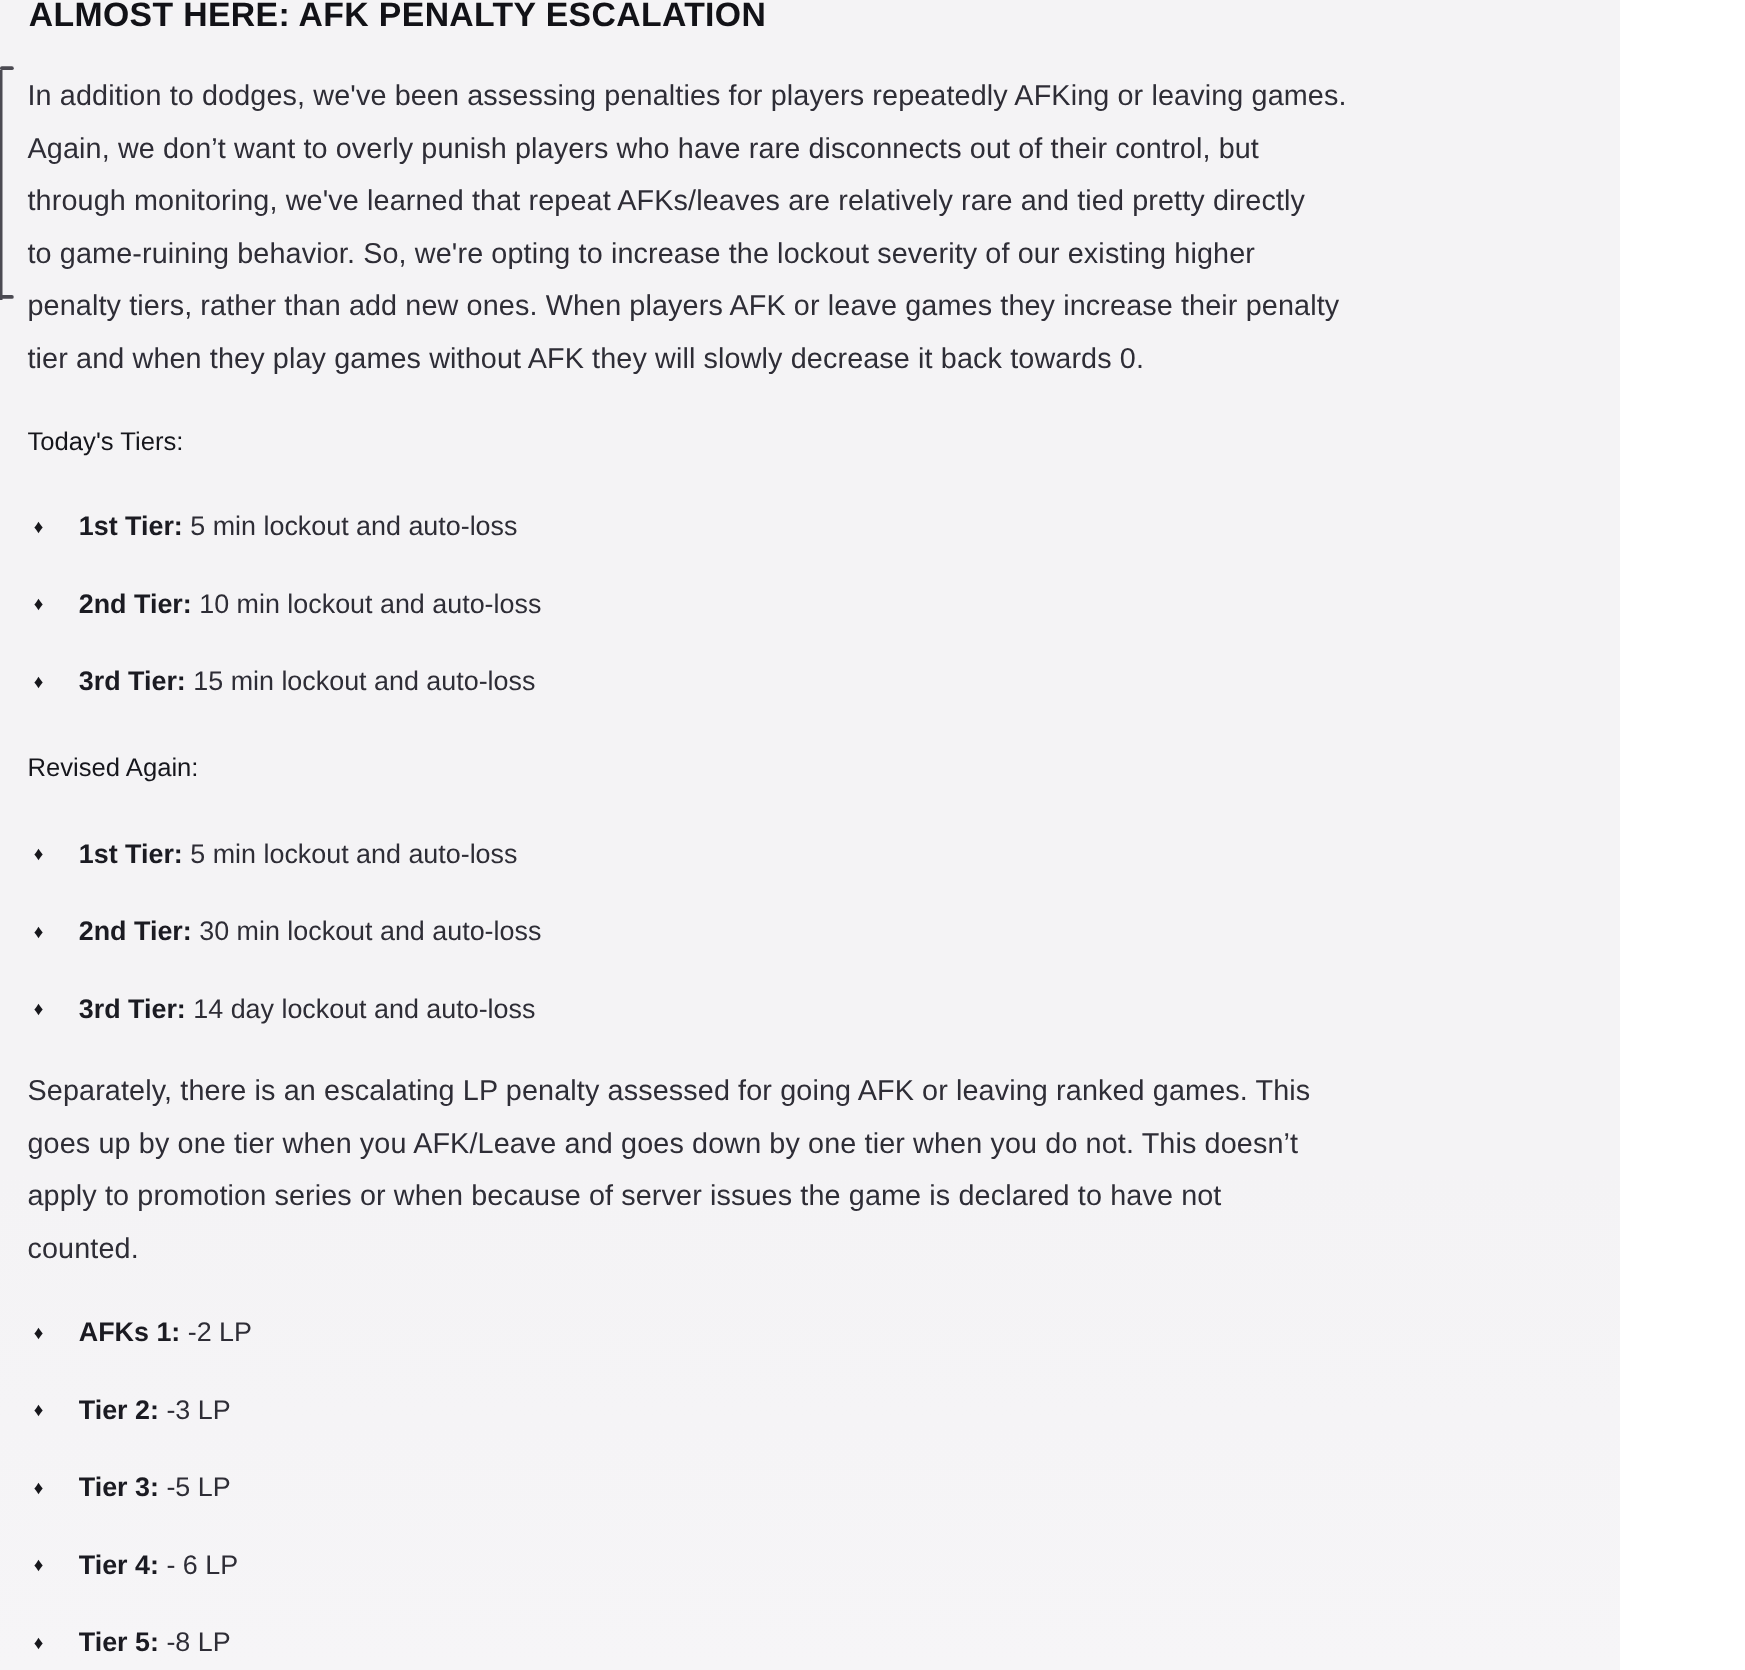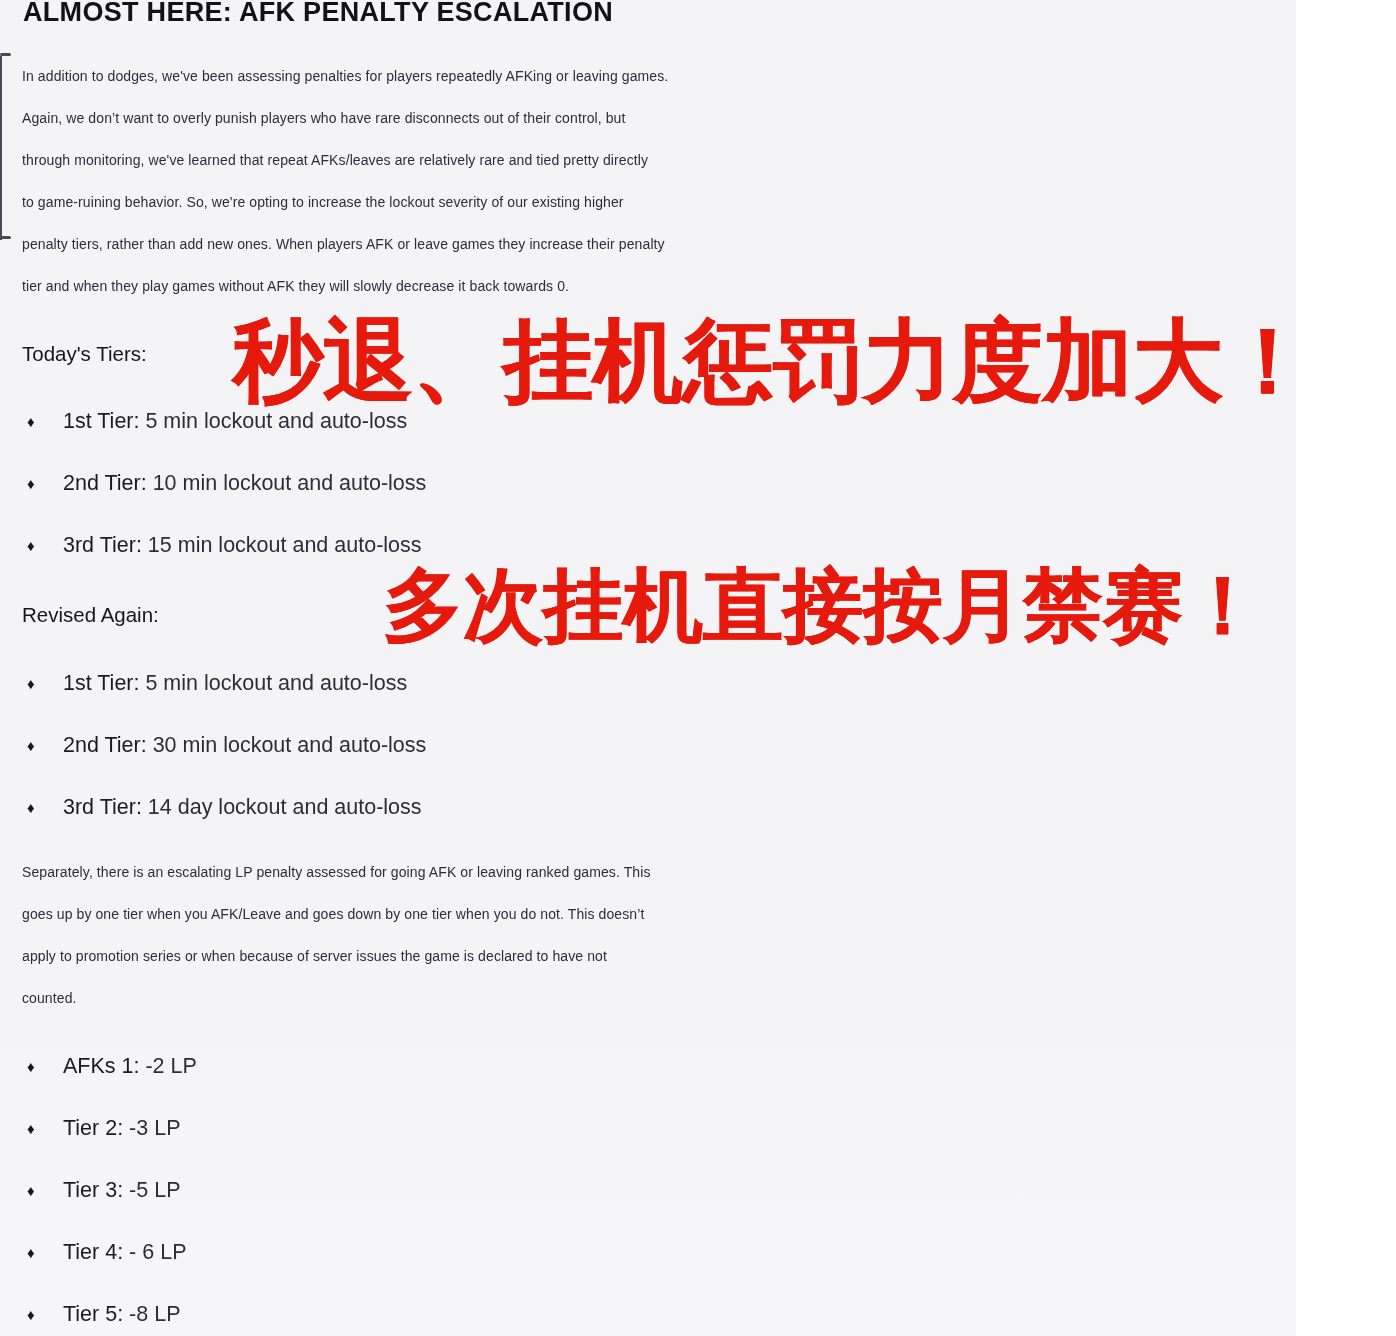--- a/index.html
+++ b/index.html
@@ -11,41 +11,41 @@
     font-family:"Liberation Sans", sans-serif;
     color:#2e2d36;
   }
   .title{
     position:absolute;top:-3px;left:23px;
     font-size:27px;font-weight:800;letter-spacing:.3px;
     color:#121217;white-space:nowrap;
   }
   .para{
     position:absolute;left:22px;width:1340px;
-    font-size:14px;line-height:42px;color:#2e2d36;
+    font-size:23px;line-height:42px;color:#2e2d36;
     white-space:pre-line;letter-spacing:.1px;
   }
   .para1{top:55px;}
   .para2{top:851px;}
   .section-heading{
     position:absolute;left:22px;
     font-size:20.5px;font-weight:400;color:#16161c;white-space:nowrap;
   }
   .heading-today{top:342px;}
   .heading-revised{top:603px;}
   .tier-list{position:absolute;left:27px;display:flex;flex-direction:column;gap:35px;}
   .list-today{top:408px;}
   .list-revised{top:670px;}
   .list-lp{top:1053px;}
   .li{display:flex;align-items:center;height:27px;font-size:21.5px;white-space:pre;}
   .bullet{
     display:inline-block;width:36px;flex:0 0 36px;
     font-size:15px;color:#17171c;line-height:27px;
   }
-  .li-label{font-weight:400;color:#1b1b22;}
+  .li-label{font-weight:700;color:#1b1b22;}
   .li-text{color:#2e2d36;}
   .cn-line{
     position:absolute;
     font-weight:900;
     color:#e6190d;
     white-space:nowrap;
     line-height:1;
     font-family:"Liberation Sans", sans-serif;
     text-shadow:0.5px 0 currentColor, -0.5px 0 currentColor;
   }
@@ -141,16 +141,14 @@
       <span class="li-label">Tier 4:</span>
       <span class="li-text"> - 6 LP</span>
     </div>
     <div class="li">
       <span class="bullet">♦</span>
       <span class="li-label">Tier 5:</span>
       <span class="li-text"> -8 LP</span>
     </div>
   </div>
 
-  <div class="cn-line cn-line1" style="color: rgb(230, 25, 13);">秒退、挂机惩罚力度加大！</div>
-  <div class="cn-line cn-line2" style="color: rgb(230, 25, 13);">多次挂机直接按月禁赛！</div>
 
 </div>
 
 </body></html>

